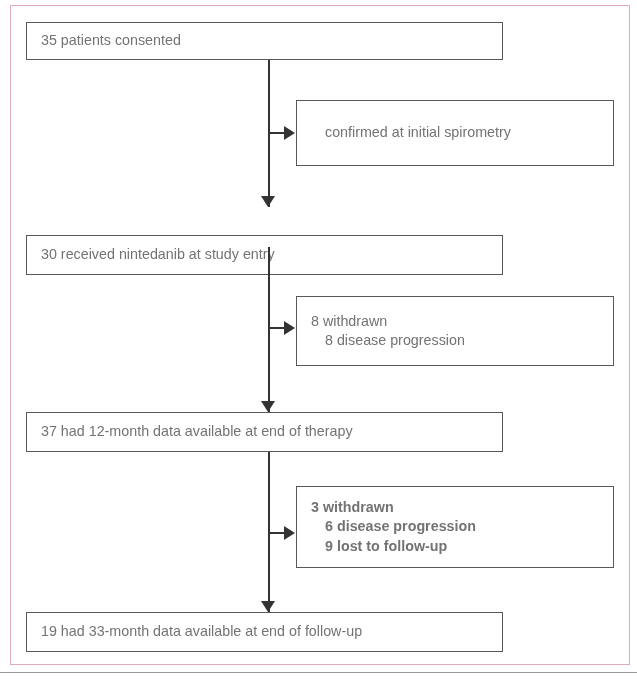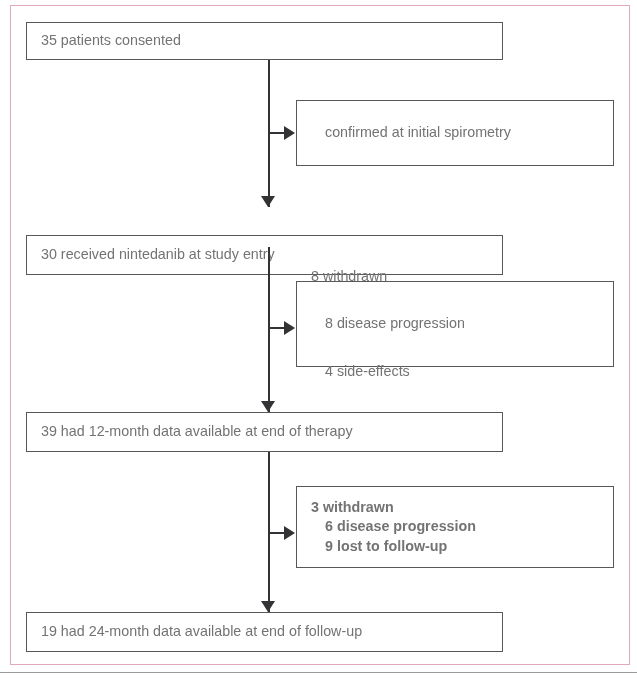--- a/index.html
+++ b/index.html
@@ -70,21 +70,21 @@
   .node.branch { left: 296px; width: 318px; }
 
   
   #node-consented { top: 22px;  height: 38px; }
   #node-received  { top: 207px; height: 40px; margin-top: 28px; }
   #node-month12   { top: 412px; height: 40px; }
   #node-month24   { top: 612px; height: 40px; }
 
   
   #node-ineligible { top: 100px; height: 66px; }
-  #node-withdrawn1 { top: 281px; height: 86px; gap: 28px; }
+  #node-withdrawn1 { top: 296px; height: 70px; }
   #node-withdrawn2 { top: 486px; height: 82px; font-weight: bold; }
 
   
   .vline {
     position: absolute;
     left: 268px;
     width: 2px;
     background: #333335;
   }
   .hline {
@@ -144,38 +144,37 @@
 
   <div class="vline" style="top:247px; height:165px;"></div>
   <div class="arrow-down" style="left:261px; top:401px;"></div>
 
   <div class="hline" style="left:268px; top:327px; width:17px;"></div>
   <div class="arrow-right" style="left:284px; top:321px;"></div>
 
   <div class="node branch" id="node-withdrawn1">
     <div class="line">8 withdrawn</div>
     <div class="line indent">8 disease progression</div>
-    <div class="line indent">4 side-effects</div>
   </div>
 
   <div class="node main" id="node-month12">
-    <div class="line">39 had 12-month data available at end of therapy</div>
+    <div class="line">37 had 12-month data available at end of therapy</div>
   </div>
 
   <div class="vline" style="top:452px; height:160px;"></div>
   <div class="arrow-down" style="left:261px; top:601px;"></div>
 
   <div class="hline" style="left:268px; top:532px; width:17px;"></div>
   <div class="arrow-right" style="left:284px; top:526px;"></div>
 
   <div class="node branch" id="node-withdrawn2">
     <div class="line">3 withdrawn</div>
     <div class="line indent">6 disease progression</div>
     <div class="line indent">9 lost to follow-up</div>
   </div>
 
   <div class="node main" id="node-month24">
-    <div class="line">19 had 24-month data available at end of follow-up</div>
+    <div class="line">19 had 33-month data available at end of follow-up</div>
   </div>
 
 </div>
 
 <div id="bottom-rule"></div>
 
 </body></html>

